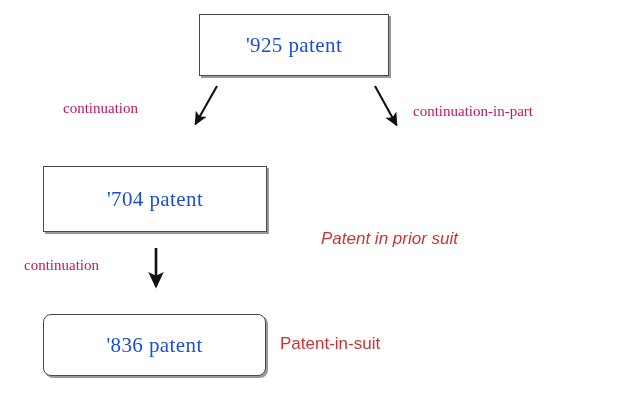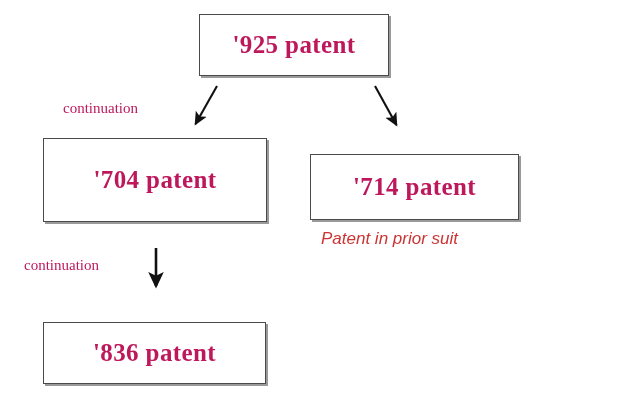--- a/index.html
+++ b/index.html
@@ -22,31 +22,30 @@
     box-sizing: border-box;
     background: #ffffff;
     border: 1px solid #4a4a4a;
     box-shadow: 2px 2px 0 0 #9a9a9a;
     display: flex;
     align-items: center;
     justify-content: center;
   }
   .pbox .plabel {
     font-family: "Liberation Serif", serif;
-    font-size: 25px;
-    color: #be185d;
+    font-size: 21px;
+    color: #1d4ed8;
     letter-spacing: 0.4px;
     white-space: nowrap;
-    font-weight: bold;
   }
 
   #box-925 { left: 199px; top: 14px;  width: 190px; height: 62px; }
-  #box-704 { left: 43px;  top: 138px; width: 224px; height: 84px; }
+  #box-704 { left: 43px;  top: 166px; width: 224px; height: 66px; }
   #box-714 { left: 310px; top: 154px; width: 209px; height: 66px; }
-  #box-836 { left: 43px;  top: 322px; width: 223px; height: 62px; }
+  #box-836 { left: 43px;  top: 314px; width: 223px; height: 62px; border-radius: 8px; }
 
   
   .edge-label {
     position: absolute;
     font-family: "Liberation Serif", serif;
     font-size: 15px;
     color: #be185d;
     white-space: nowrap;
   }
   #label-cont-left  { left: 63px;  top: 100px; }
@@ -95,40 +94,39 @@
 
   <svg class="arrow-svg" id="arrow-right-svg" viewBox="0 0 60 60">
     <defs>
       <marker id="ah-right" markerWidth="7" markerHeight="7" refX="5.6" refY="3.2" orient="auto" markerUnits="strokeWidth">
         <path d="M0,0.2 L6.4,3.2 L0,6.2 L1.5,3.2 Z" fill="#111111"></path>
       </marker>
     </defs>
     <line x1="10" y1="6" x2="31.5" y2="45" stroke="#111111" stroke-width="2.1" marker-end="url(#ah-right)"></line>
   </svg>
 
+  <div class="edge-label" id="label-cip">continuation-in-part</div>
 
   <div class="pbox" id="box-704">
     <span class="plabel">'704 patent</span>
   </div>
 
-  <div class="pbox" id="box-714">
-    <span class="plabel">'714 patent</span>
-  </div>
 
   <div class="red-note" id="note-prior-suit">Patent in prior suit</div>
 
   <svg class="arrow-svg" id="arrow-down-svg" viewBox="0 0 40 52">
     <defs>
       <marker id="ah-down" markerWidth="7" markerHeight="7" refX="5.4" refY="3.2" orient="auto" markerUnits="strokeWidth">
         <path d="M0,0.2 L6.4,3.2 L0,6.2 L1.5,3.2 Z" fill="#111111"></path>
       </marker>
     </defs>
     <line x1="16" y1="2" x2="16" y2="40" stroke="#111111" stroke-width="2.6" marker-end="url(#ah-down)"></line>
   </svg>
 
   <div class="edge-label" id="label-cont-down">continuation</div>
 
   <div class="pbox" id="box-836">
     <span class="plabel">'836 patent</span>
   </div>
 
+  <div class="red-note" id="note-in-suit">Patent-in-suit</div>
 
 </div>
 
 </body></html>

